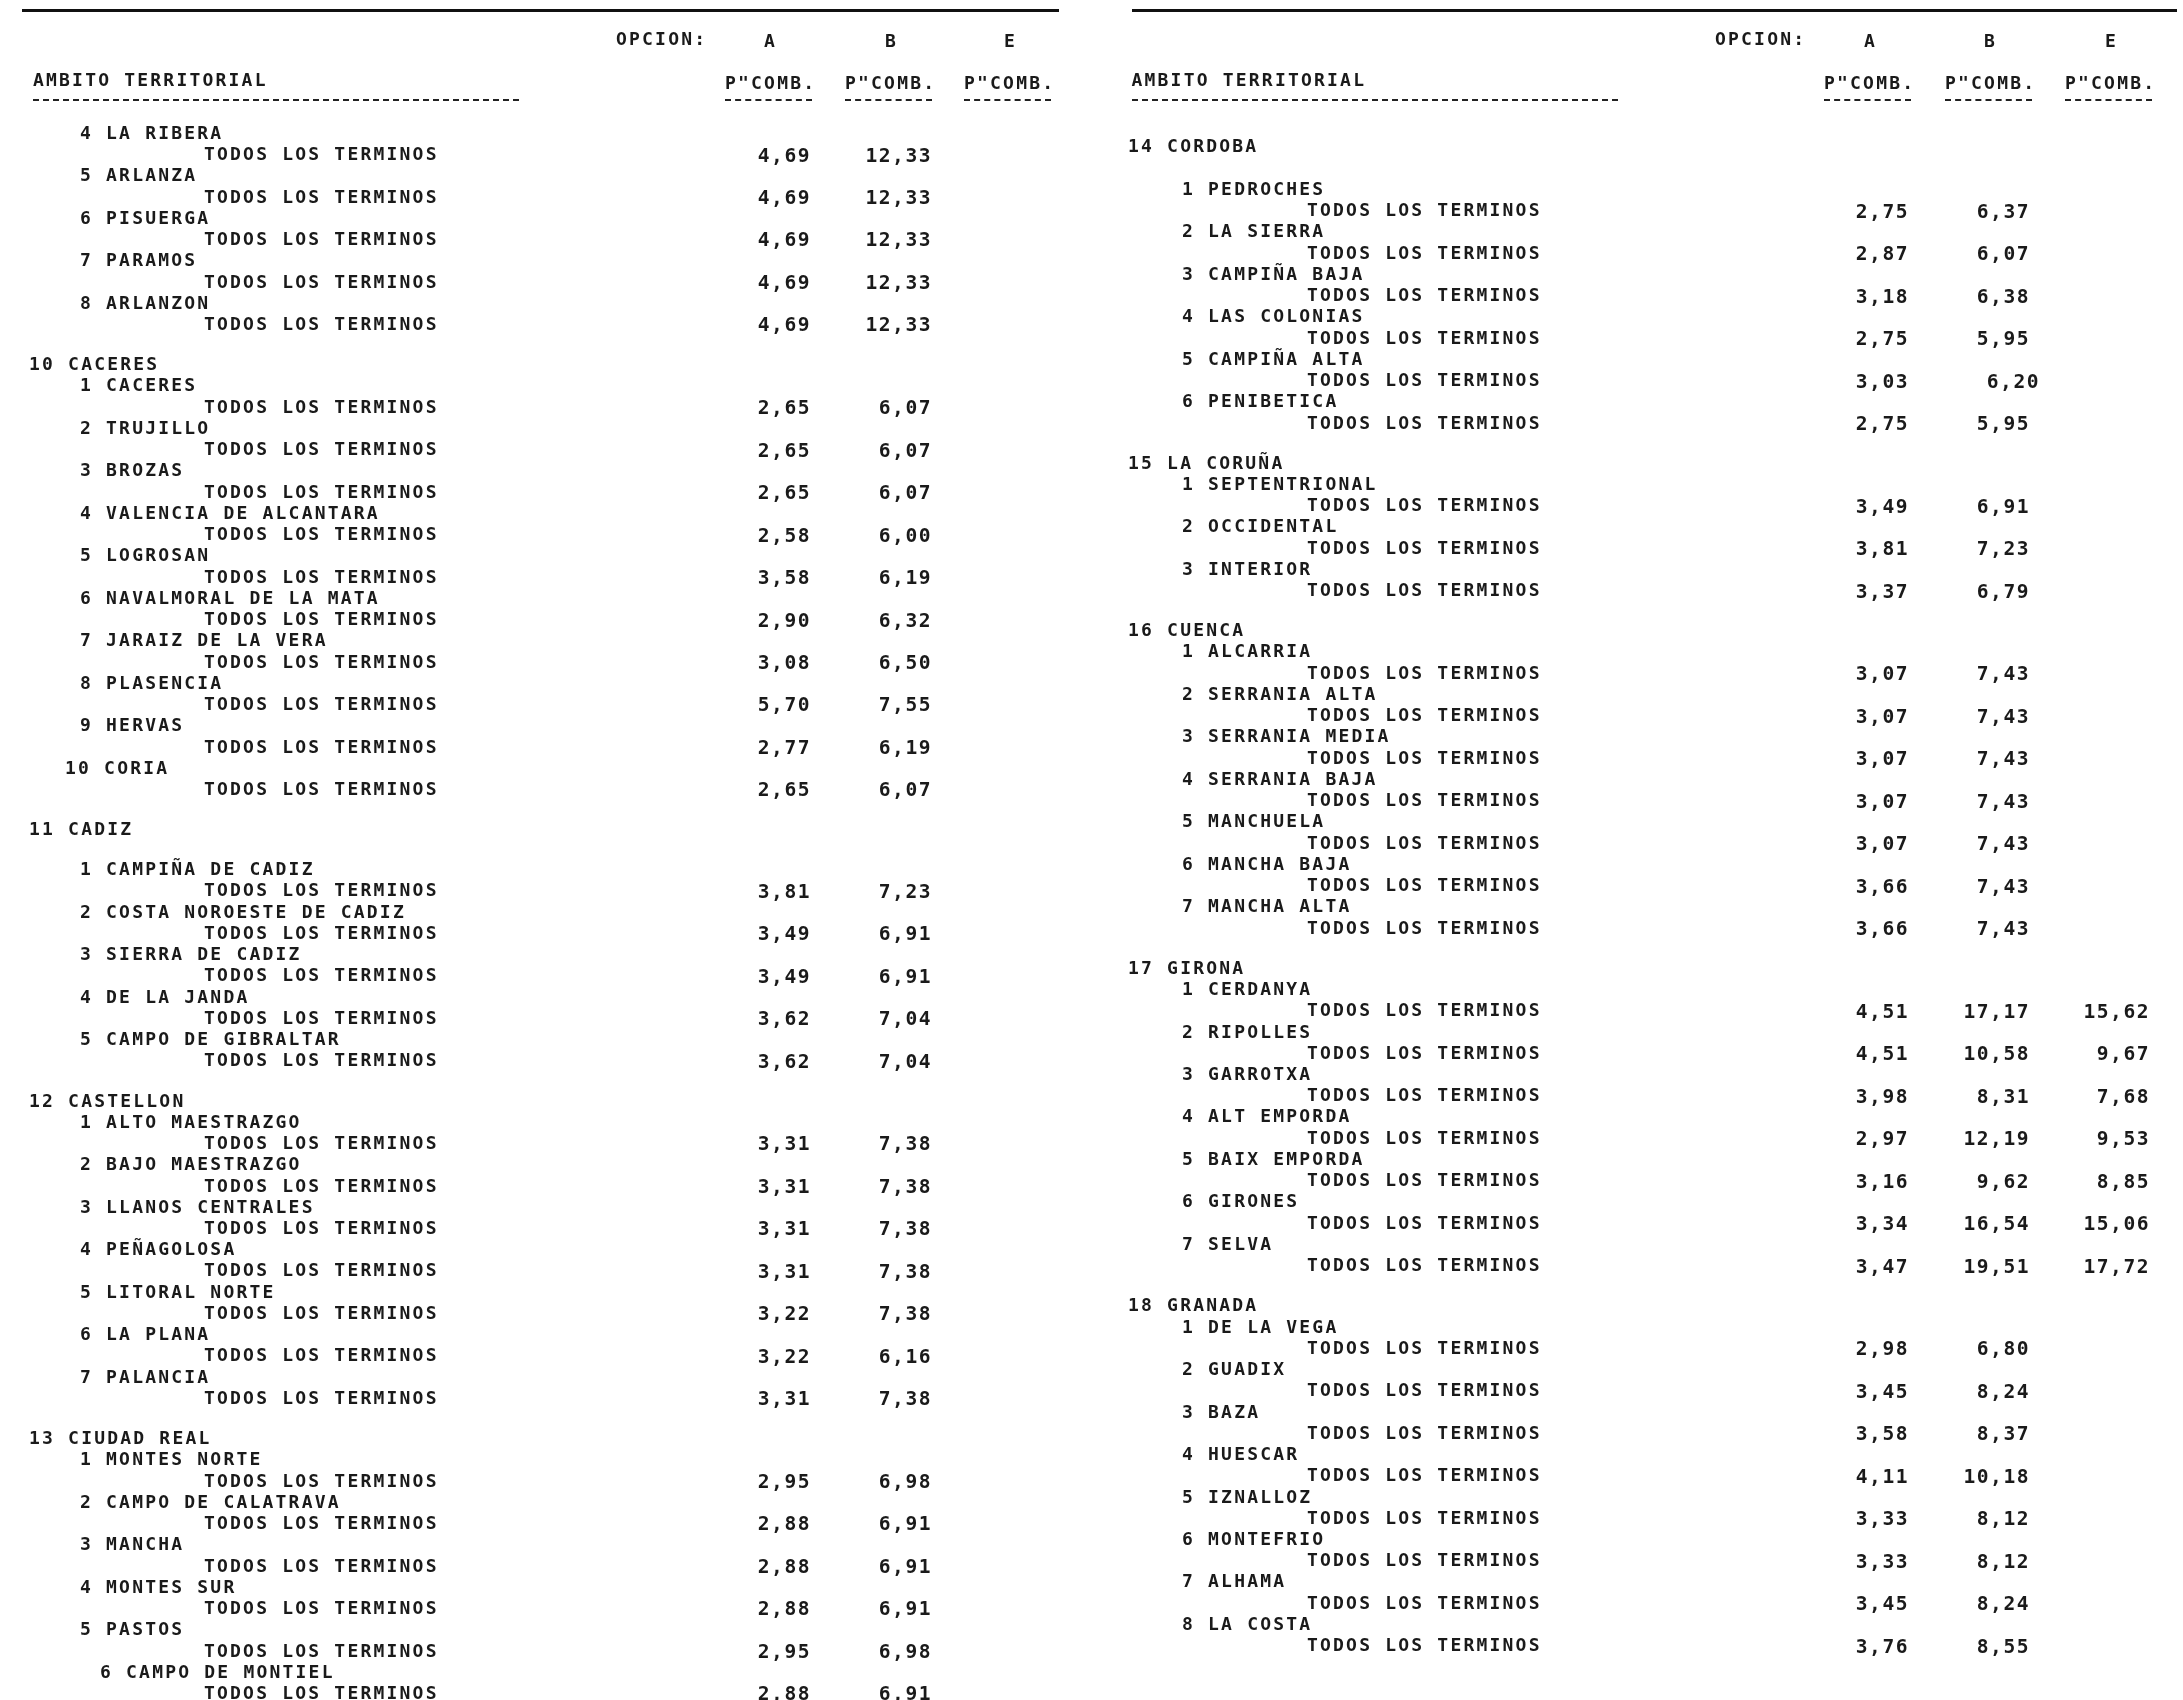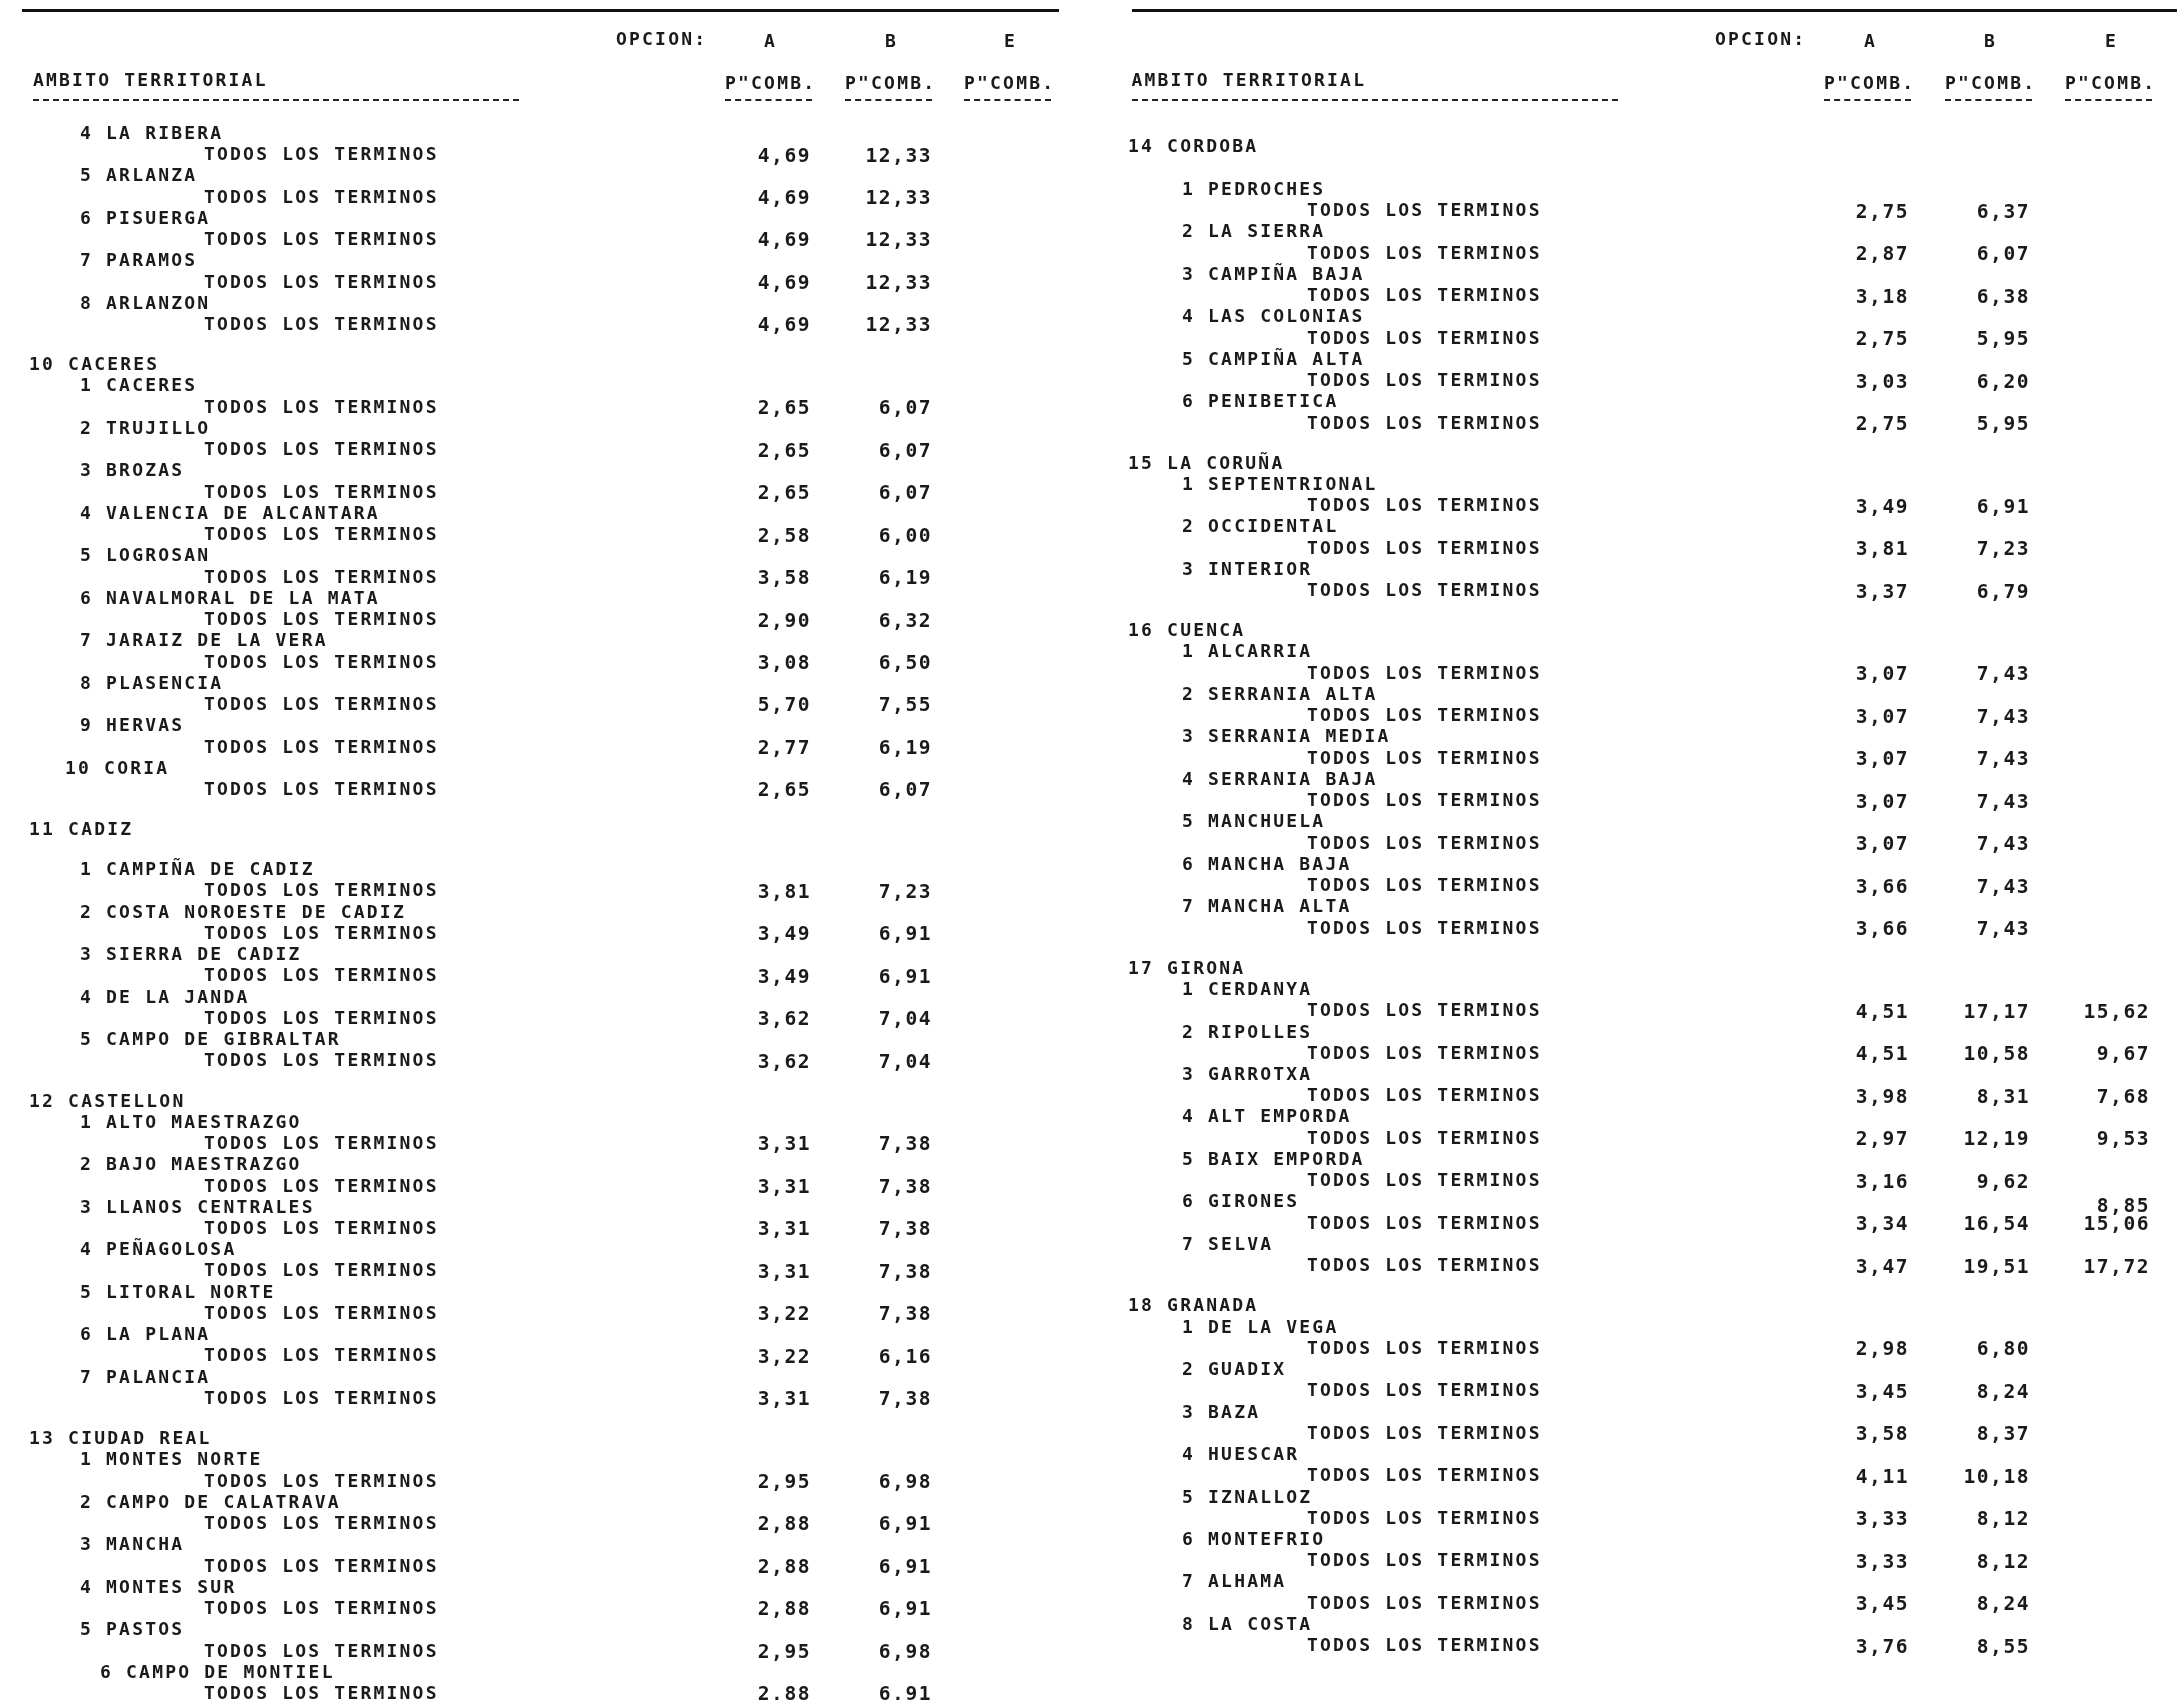--- a/index.html
+++ b/index.html
@@ -313,21 +313,21 @@
       <div>
         <div class="line" style="left: 190px; top: 327px;">TODOS LOS TERMINOS</div>
         <div class="num" style="right: 275px; top: 328px;">2,75</div>
         <div class="num" style="right: 154px; top: 328px;">5,95</div>
         <div class="num" style="right: 34px; top: 328px;"></div>
       </div>
       <div class="line" style="left: 65px; top: 348px;">5 CAMPIÑA ALTA</div>
       <div>
         <div class="line" style="left: 190px; top: 369px;">TODOS LOS TERMINOS</div>
         <div class="num" style="right: 275px; top: 371px;">3,03</div>
-        <div class="num" style="right: 154px; top: 371px;">6,20</div>
+        <div class="num" style="right: 144px; top: 371px;">6,20</div>
         <div class="num" style="right: 34px; top: 371px;"></div>
       </div>
       <div class="line" style="left: 65px; top: 390px;">6 PENIBETICA</div>
       <div>
         <div class="line" style="left: 190px; top: 412px;">TODOS LOS TERMINOS</div>
         <div class="num" style="right: 275px; top: 413px;">2,75</div>
         <div class="num" style="right: 154px; top: 413px;">5,95</div>
         <div class="num" style="right: 34px; top: 413px;"></div>
       </div>
       <div class="line" style="left: 11px; top: 452px;">15 LA CORUÑA</div>
@@ -429,21 +429,21 @@
         <div class="line" style="left: 190px; top: 1127px;">TODOS LOS TERMINOS</div>
         <div class="num" style="right: 275px; top: 1128px;">2,97</div>
         <div class="num" style="right: 154px; top: 1128px;">12,19</div>
         <div class="num" style="right: 34px; top: 1128px;">9,53</div>
       </div>
       <div class="line" style="left: 65px; top: 1148px;">5 BAIX EMPORDA</div>
       <div>
         <div class="line" style="left: 190px; top: 1169px;">TODOS LOS TERMINOS</div>
         <div class="num" style="right: 275px; top: 1171px;">3,16</div>
         <div class="num" style="right: 154px; top: 1171px;">9,62</div>
-        <div class="num" style="right: 34px; top: 1171px; margin-top: 24px;">8,85</div>
+        <div class="num" style="right: 34px; top: 1171px;">8,85</div>
       </div>
       <div class="line" style="left: 65px; top: 1190px;">6 GIRONES</div>
       <div>
         <div class="line" style="left: 190px; top: 1212px;">TODOS LOS TERMINOS</div>
         <div class="num" style="right: 275px; top: 1213px;">3,34</div>
         <div class="num" style="right: 154px; top: 1213px;">16,54</div>
         <div class="num" style="right: 34px; top: 1213px;">15,06</div>
       </div>
       <div class="line" style="left: 65px; top: 1233px;">7 SELVA</div>
       <div>

